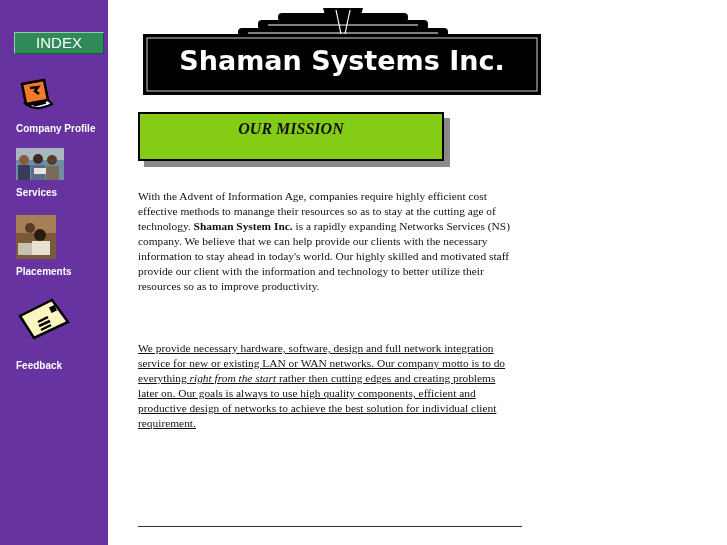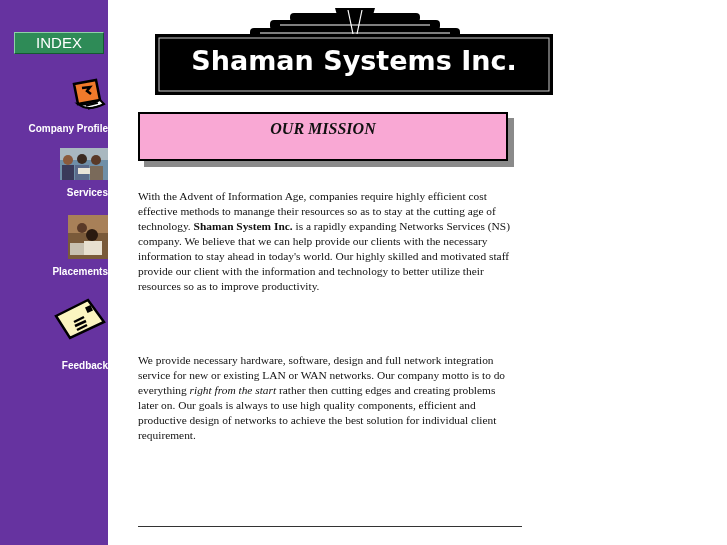--- a/index.html
+++ b/index.html
@@ -1,28 +1,28 @@
 <!DOCTYPE html>
 <html><head>
 <meta charset="utf-8">
 <style>
   html, body { margin:0; padding:0; }
   body { width:727px; height:545px; background:#ffffff; position:relative; overflow:hidden; font-family:"Liberation Serif", serif; }
   .sidebar { position:absolute; left:0; top:0; width:108px; height:545px; background:#6633a0; }
   .index-btn { position:absolute; left:14px; top:32px; width:90px; height:22px; background:#2e8b57; border:1px solid #8fd0a8; border-bottom-color:#145a32; border-right-color:#145a32; box-sizing:border-box; color:#ffffff; font-family:"Liberation Sans", sans-serif; font-size:15px; text-align:center; line-height:20px; cursor:pointer; }
-  .nav-item { position:absolute; left:0; width:108px; text-align:right; cursor:pointer; }
+  .nav-item { position:absolute; left:0; width:108px; text-align:left; cursor:pointer;padding-left:16px; }
   .nav-item .lbl { display:block; color:#ffffff; font-family:"Liberation Sans", sans-serif; font-weight:bold; font-size:10px; margin-top:3px; }
   .photo { display:inline-block; }
   .main { position:absolute; left:108px; top:0; right:0; bottom:0; }
-  .logo { position:absolute; left:35px; top:8px; width:398px; height:87px;margin-left:12px; }
-  .mission-box { position:absolute; left:30px; top:112px; width:370px; height:49px; border:2px solid #000; background:#f9a8d4; box-sizing:border-box; box-shadow:6px 6px 0 #8a8a8a; }
+  .logo { position:absolute; left:35px; top:8px; width:398px; height:87px; }
+  .mission-box { position:absolute; left:30px; top:112px; width:306px; height:49px; border:2px solid #000; background:#84cc16; box-sizing:border-box; box-shadow:6px 6px 0 #8a8a8a; }
   .mission-box h2 { margin:0; text-align:center; font-family:"Liberation Serif", serif; font-style:italic; font-weight:bold; font-size:16px; line-height:26px; padding-top:2px; color:#111; }
   .para { position:absolute; left:30px; width:375px; font-size:11.4px; line-height:15px; color:#111; margin:0; }
   .p1 { top:189px; }
-  .p2 { top:353px; }
+  .p2 { top:341px;text-decoration:underline; }
   .rule { position:absolute; left:30px; top:526px; width:384px; height:1px; background:#333; }
 </style>
 </head>
 <body>
 
 <div class="sidebar">
   <div class="index-btn">INDEX</div>
 
   <div class="nav-item" style="top:76px;">
     <span class="photo">

